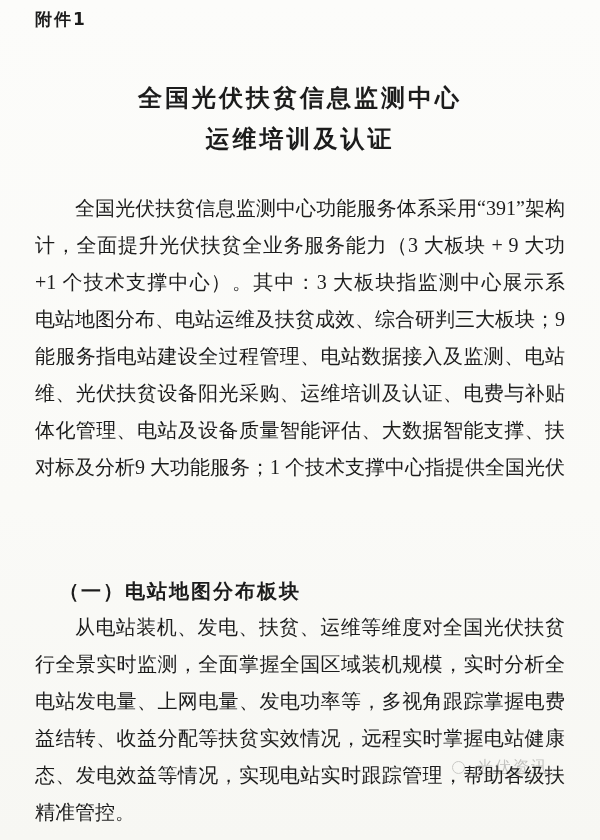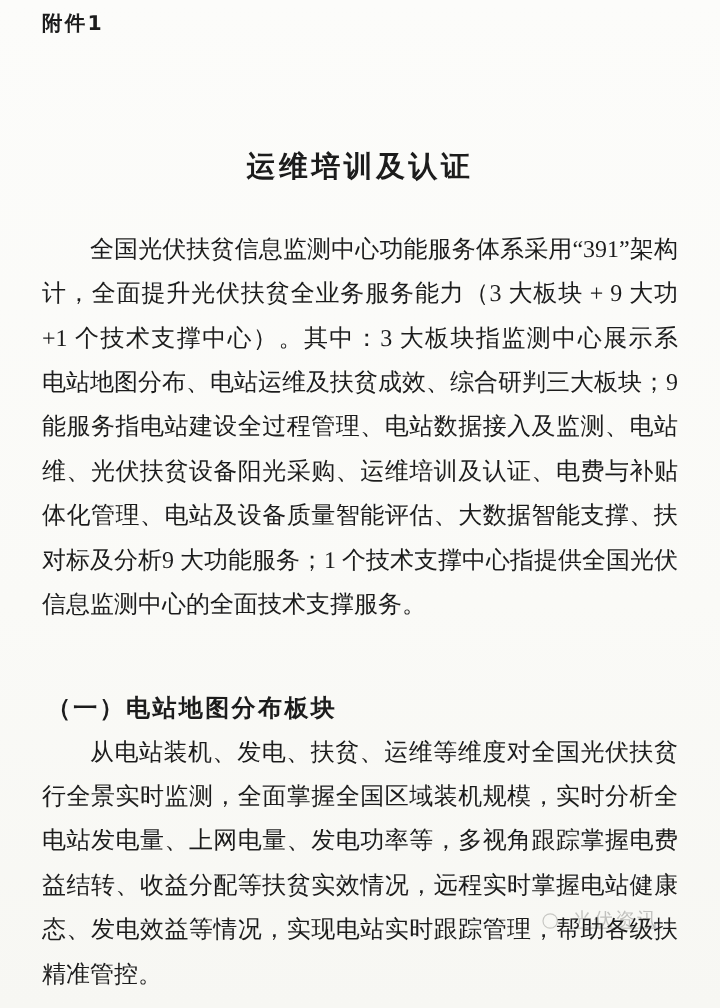--- a/index.html
+++ b/index.html
@@ -46,21 +46,21 @@
   .h1 {
     position: absolute; left: 35px; top: 536px; width: 530px;
     padding-left: 30px; box-sizing: border-box;
     font-family: "DejaVu Sans", "Liberation Sans", sans-serif;
     font-weight: bold; font-size: 20px; line-height: 37px;
     letter-spacing: 0.5px;
     white-space: nowrap; overflow: hidden;
     z-index: 2;
   }
   .h2 {
-    position: absolute; left: 17px; top: 573px; width: 530px;
+    position: absolute; left: 37px; top: 573px; width: 530px;
     padding-left: 22px; box-sizing: border-box;
     font-weight: bold; font-size: 20px; line-height: 37px;
     letter-spacing: 2px;
     z-index: 2;
   }
   .watermark {
     position: absolute; top: 757px; left: 452px;
     display: flex; align-items: center; gap: 12px;
     font-size: 16px; letter-spacing: 2px;
     color: #b5b5b2; opacity: 0.8;
@@ -75,34 +75,33 @@
   }
 </style>
 </head>
 <body>
 
 <div class="page">
 
   <div class="attachment">附件1</div>
 
   <div class="title">
-    <br>
+    <span>全国光伏扶贫信息监测中心</span><br>
     <span>运维培训及认证</span>
   </div>
 
   <div class="para" id="p1">
       <div class="line first">全国光伏扶贫信息监测中心功能服务体系采用“391”架构设</div>
       <div class="line">计，全面提升光伏扶贫全业务服务能力（3 大板块 + 9 大功能服务</div>
       <div class="line">+1 个技术支撑中心）。其中：3 大板块指监测中心展示系统，包括</div>
       <div class="line">电站地图分布、电站运维及扶贫成效、综合研判三大板块；9 大功</div>
       <div class="line">能服务指电站建设全过程管理、电站数据接入及监测、电站智能运</div>
       <div class="line">维、光伏扶贫设备阳光采购、运维培训及认证、电费与补贴结算一</div>
       <div class="line">体化管理、电站及设备质量智能评估、大数据智能支撑、扶贫成效</div>
       <div class="line">对标及分析9 大功能服务；1 个技术支撑中心指提供全国光伏扶贫</div>
-      <div class="line last">信息监测中心的全面技术支撑服务。</div>
     </div>
 
 
   <div class="h2">（一）电站地图分布板块</div>
 
   <div class="para" id="p2">
       <div class="line first">从电站装机、发电、扶贫、运维等维度对全国光伏扶贫项目进</div>
       <div class="line">行全景实时监测，全面掌握全国区域装机规模，实时分析全国区域</div>
       <div class="line">电站发电量、上网电量、发电功率等，多视角跟踪掌握电费结算、收</div>
       <div class="line">益结转、收益分配等扶贫实效情况，远程实时掌握电站健康分布状</div>

